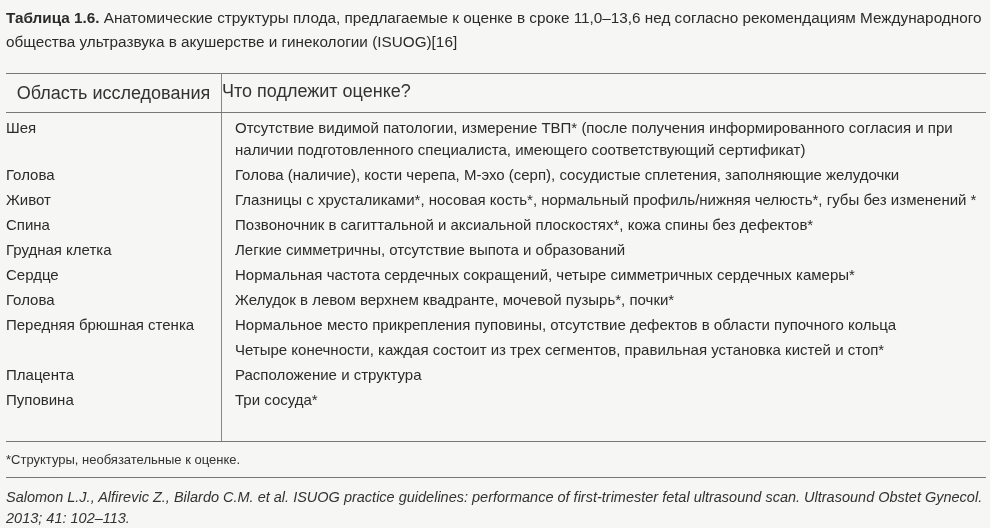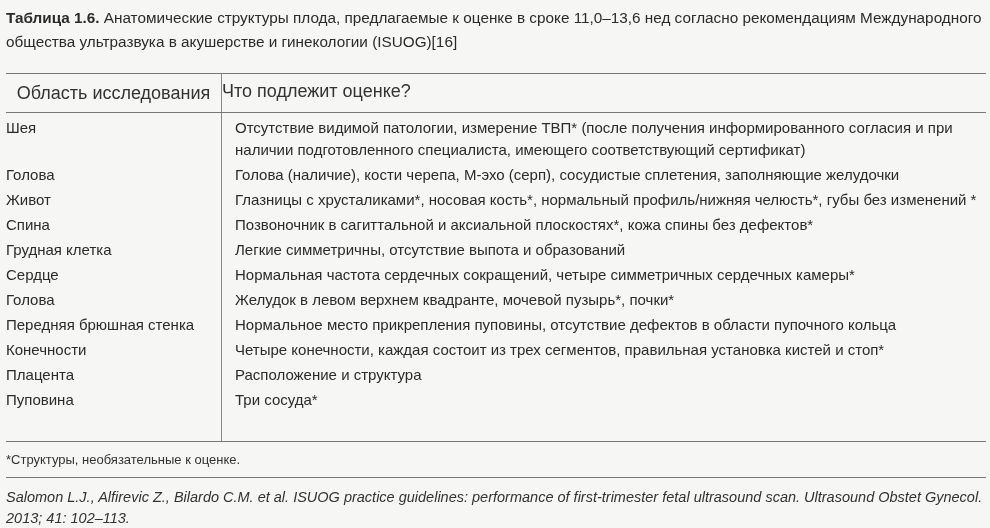--- a/index.html
+++ b/index.html
@@ -82,21 +82,20 @@
     </div>
     <div class="row">
       <div class="c1">Голова</div>
       <div class="c2">Желудок в левом верхнем квадранте, мочевой пузырь*, почки*</div>
     </div>
     <div class="row">
       <div class="c1">Передняя брюшная стенка</div>
       <div class="c2">Нормальное место прикрепления пуповины, отсутствие дефектов в области пупочного кольца</div>
     </div>
     <div class="row">
-      <div class="c1">Конечности</div>
       <div class="c2">Четыре конечности, каждая состоит из трех сегментов, правильная установка кистей и стоп*</div>
     </div>
     <div class="row">
       <div class="c1">Плацента</div>
       <div class="c2">Расположение и структура</div>
     </div>
     <div class="row">
       <div class="c1">Пуповина</div>
       <div class="c2">Три сосуда*</div>
     </div>

